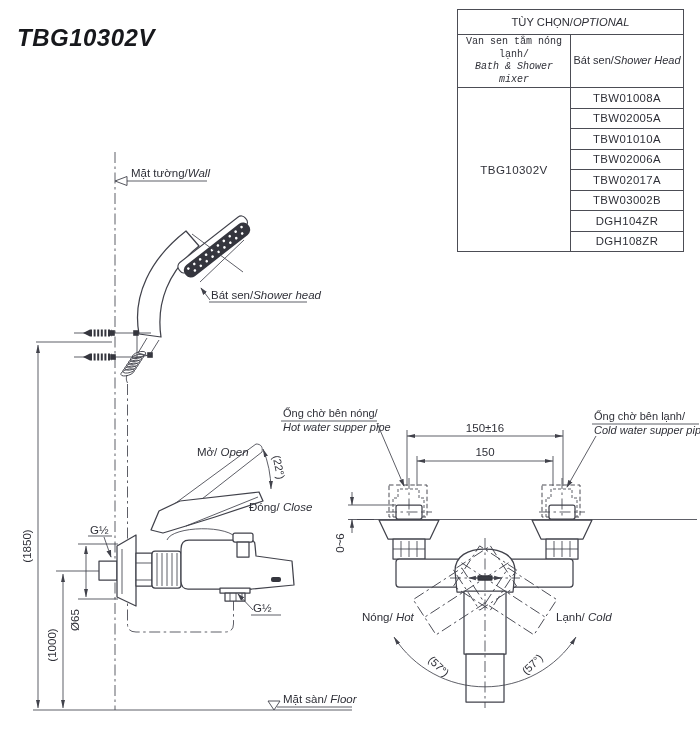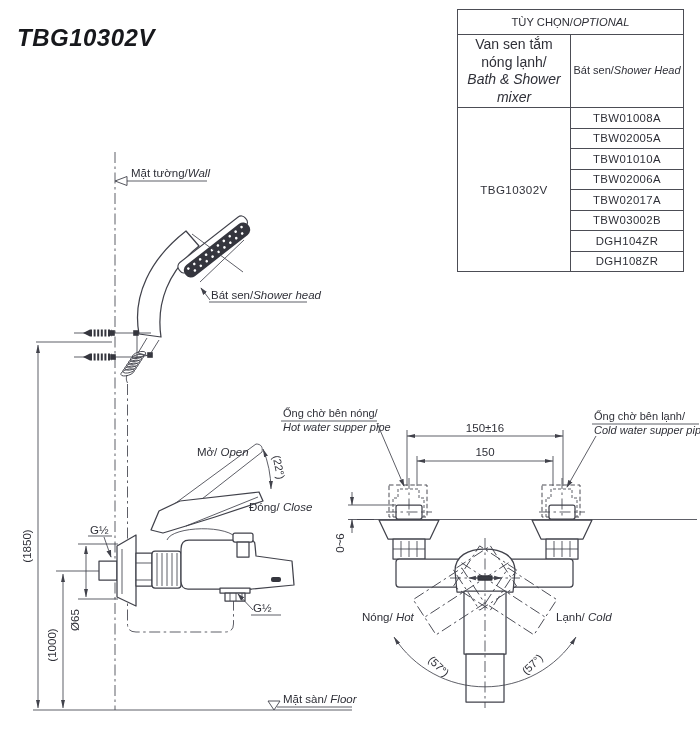--- a/index.html
+++ b/index.html
@@ -5,21 +5,21 @@
   html,body{margin:0;padding:0;background:#fff;}
   .canvas{position:relative;width:700px;height:736px;background:#ffffff;overflow:hidden;
           font-family:"Liberation Sans","DejaVu Sans",sans-serif;color:#2f3038;}
   .title{position:absolute;left:17px;top:24px;font-size:24px;font-weight:bold;font-style:italic;
          color:#17181c;letter-spacing:0.5px;}
   .options-table{position:absolute;left:457px;top:9px;width:227px;border-collapse:collapse;
                  font-size:11px;color:#2f3038;table-layout:fixed;border-radius:9px;}
   .options-table td{border:1.2px solid #4c4d55;text-align:center;padding:1px 2px;background:#fff;}
   .options-table .hdr{height:22px;font-size:11.2px;}
   .options-table .col-hdr{height:36px;line-height:1.25;}
-  .options-table .c1{width:119px;font-size:14px;}
+  .options-table .c1{width:119px;font-size:10px;font-family:Liberation Mono, monospace;}
   .options-table .c2{width:108px;}
   .options-table .item{height:17.5px;font-size:11.4px;letter-spacing:0.4px;margin-left:24px;}
   .options-table .model{font-size:11.6px;letter-spacing:0.4px;}
   .it{font-style:italic;}
   svg{position:absolute;left:0;top:0;}
   .ln{stroke:#41424b;stroke-width:1.25;fill:none;stroke-linecap:round;stroke-linejoin:round;}
   .tn{stroke:#41424b;stroke-width:0.85;fill:none;stroke-linecap:butt;}
   .cl{stroke:#41424b;stroke-width:0.85;fill:none;stroke-dasharray:11 3.5 2.5 3.5;}
   .dash{stroke:#41424b;stroke-width:0.95;fill:none;stroke-dasharray:4.5 2.6;}
   .dash2{stroke:#41424b;stroke-width:0.85;fill:none;stroke-dasharray:3 2;}

